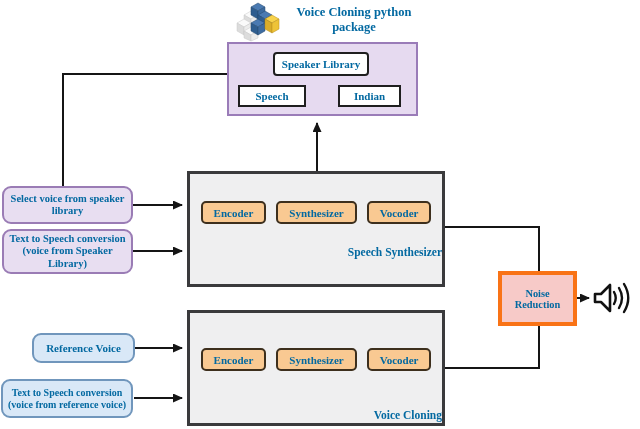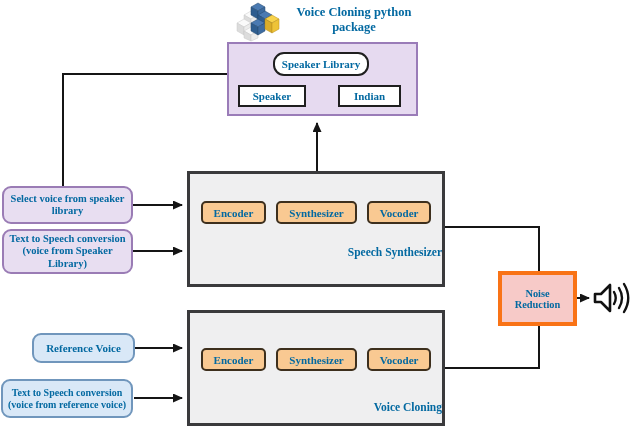--- a/index.html
+++ b/index.html
@@ -13,21 +13,21 @@
 
   
   .pkg-title{left:284px;top:5px;width:140px;font-size:12.5px;font-weight:700;
     text-align:center;line-height:1.2;white-space:pre-line;}
 
   
   .lib-container{left:227px;top:42px;width:191px;height:74px;
     background:#e6daf0;border:2.5px solid #9a7cb8;}
   .lib-node{position:absolute;box-sizing:border-box;background:#ffffff;border:2px solid #1f1f1f;
     display:flex;align-items:center;justify-content:center;font-size:11px;font-weight:700;}
-  .lib-speaker{left:44px;top:8px;width:96px;height:24px;border-radius:11px;}
+  .lib-speaker{left:44px;top:8px;width:96px;height:24px;border-radius:4px;}
   .lib-western{left:9px;top:41px;width:68px;height:22px;}
   .lib-indian{left:109px;top:41px;width:63px;height:22px;}
 
   
   .in-node{display:flex;align-items:center;justify-content:center;border-radius:9px;
     font-size:10.5px;padding:1px 2px;}
   .purple{background:#e8def1;border:2px solid #9a7cb5;}
   .blue{background:#d9e8f7;border:2px solid #7096bc;}
   .n-select{left:2px;top:186px;width:131px;height:38px;}
   .n-tts-spk{left:2px;top:229px;width:131px;height:45px;}
@@ -39,21 +39,21 @@
   .p1{left:187px;top:171px;width:258px;height:116px;}
   .p2{left:187px;top:310px;width:258px;height:116px;}
   .modrow{position:absolute;left:0;width:100%;display:flex;justify-content:center;gap:10px;}
   .p1 .modrow{top:27px;}
   .p2 .modrow{top:35px;}
   .module{background:#f9c992;border:2px solid #3d2f1d;border-radius:5px;
     font-size:11px;font-weight:700;display:flex;align-items:center;justify-content:center;
     height:23px;padding:0 11px;box-sizing:border-box;}
   .ptitle{position:absolute;left:0;width:100%;text-align:right;font-size:11.5px;font-weight:700;}
   .p1 .ptitle{top:72px;}
-  .p2 .ptitle{top:88px;}
+  .p2 .ptitle{top:96px;}
 
   
   .noise{left:498px;top:271px;width:79px;height:55px;background:#f7cac8;
     border:4px solid #f97316;display:flex;align-items:center;justify-content:center;
     font-size:10.4px;font-weight:700;text-align:center;}
 
   .icon-box{pointer-events:none;}
   svg.overlay{position:absolute;left:0;top:0;pointer-events:none;}
 </style>
 </head>
@@ -114,21 +114,21 @@
   </div>
 
   <div class="abs pkg-title">Voice Cloning python
 package</div>
 
   <div class="abs lib-container">
     <div class="lib-node lib-speaker">
       <span>Speaker Library</span>
     </div>
     <div class="lib-node lib-western">
-      <span>Speaker</span>
+      <span>Speech</span>
     </div>
     <div class="lib-node lib-indian">
       <span>Indian</span>
     </div>
   </div>
 
   <div class="abs in-node purple n-select">
     <span class="lbl">Select voice from speaker
 library</span>
   </div>

